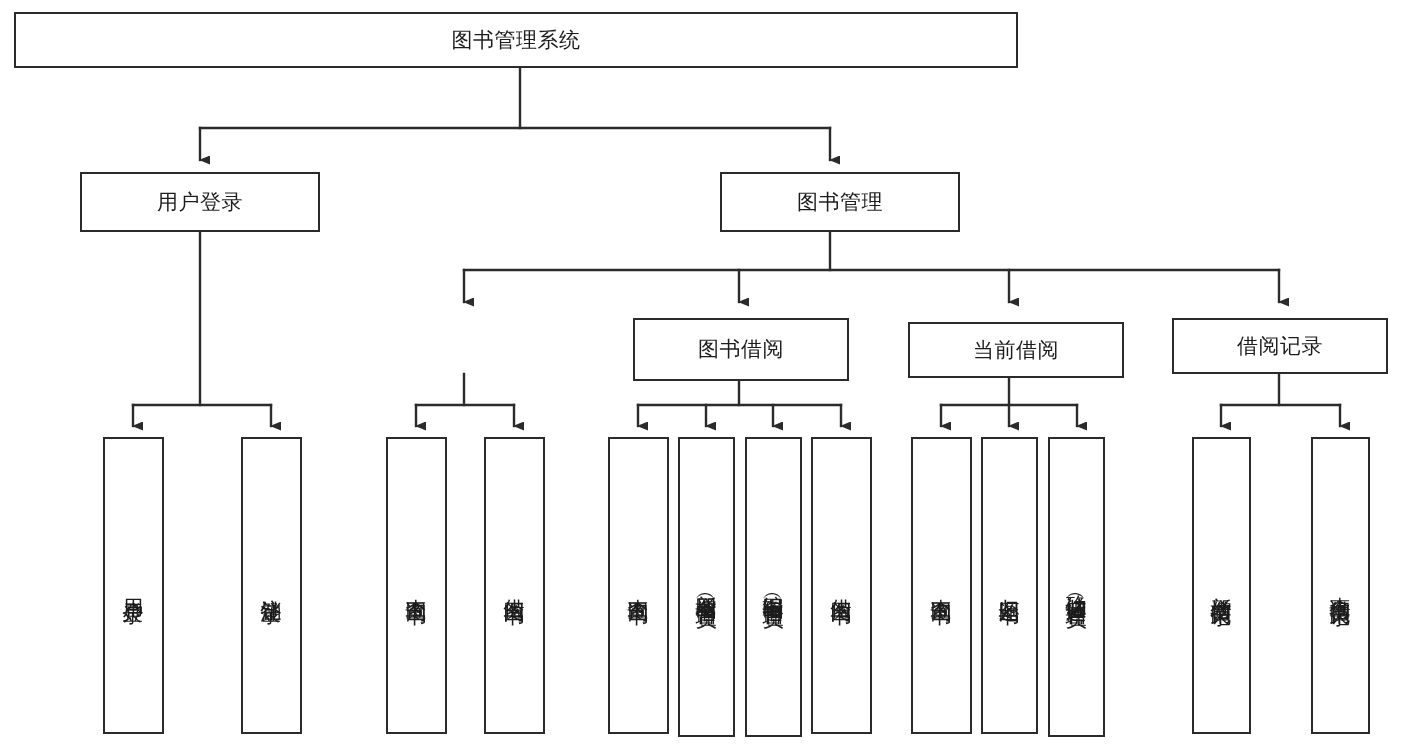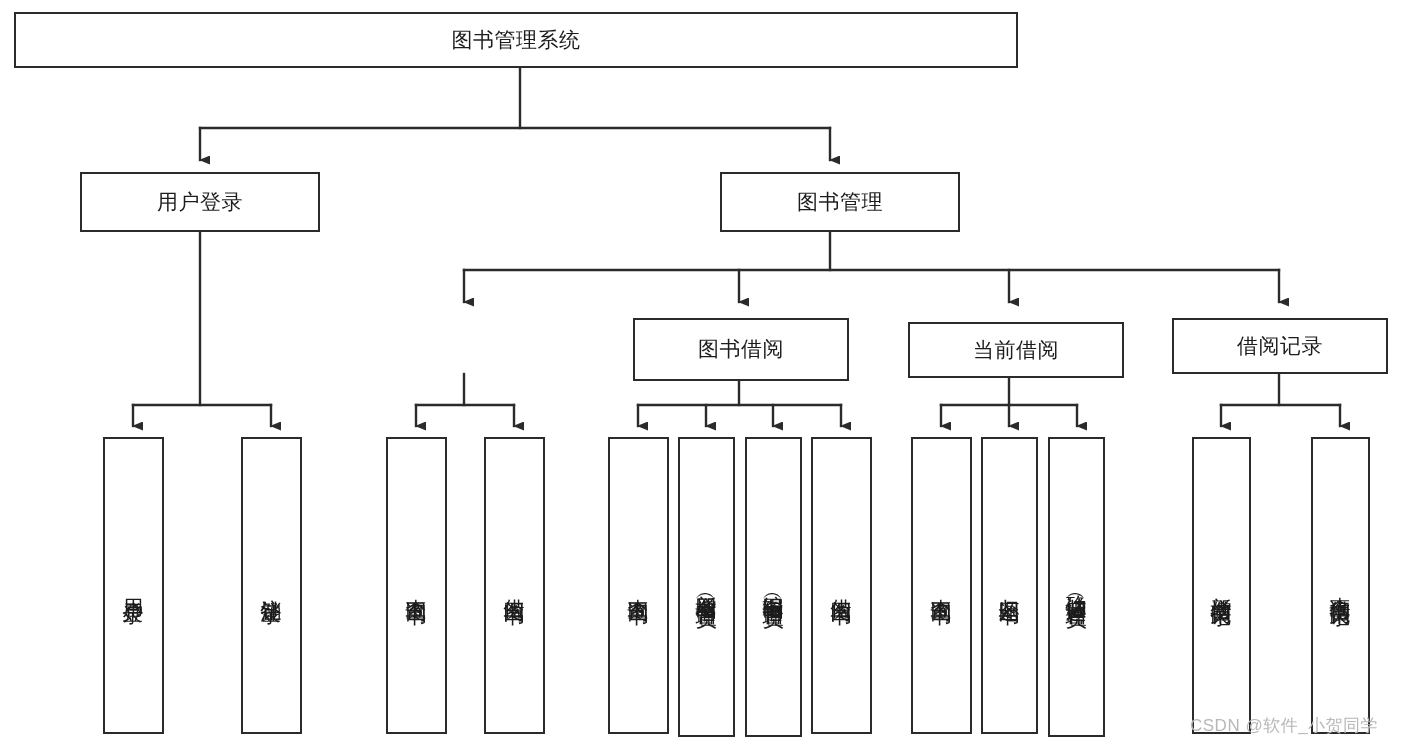--- a/index.html
+++ b/index.html
@@ -181,15 +181,14 @@
     <span class="label">确认归还（管理员）</span>
   </div>
 
   <div class="node vertical" style="left:1192px; top:437px; width:59px; height:297px;">
     <span class="label">新增借阅记录</span>
   </div>
   <div class="node vertical" style="left:1311px; top:437px; width:59px; height:297px;">
     <span class="label">查询借阅记录</span>
   </div>
 
-  <div class="watermark" style="left:1190px; top:714px;">CSDN @软件_小贺同学</div>
 
 </div>
 
 </body></html>

